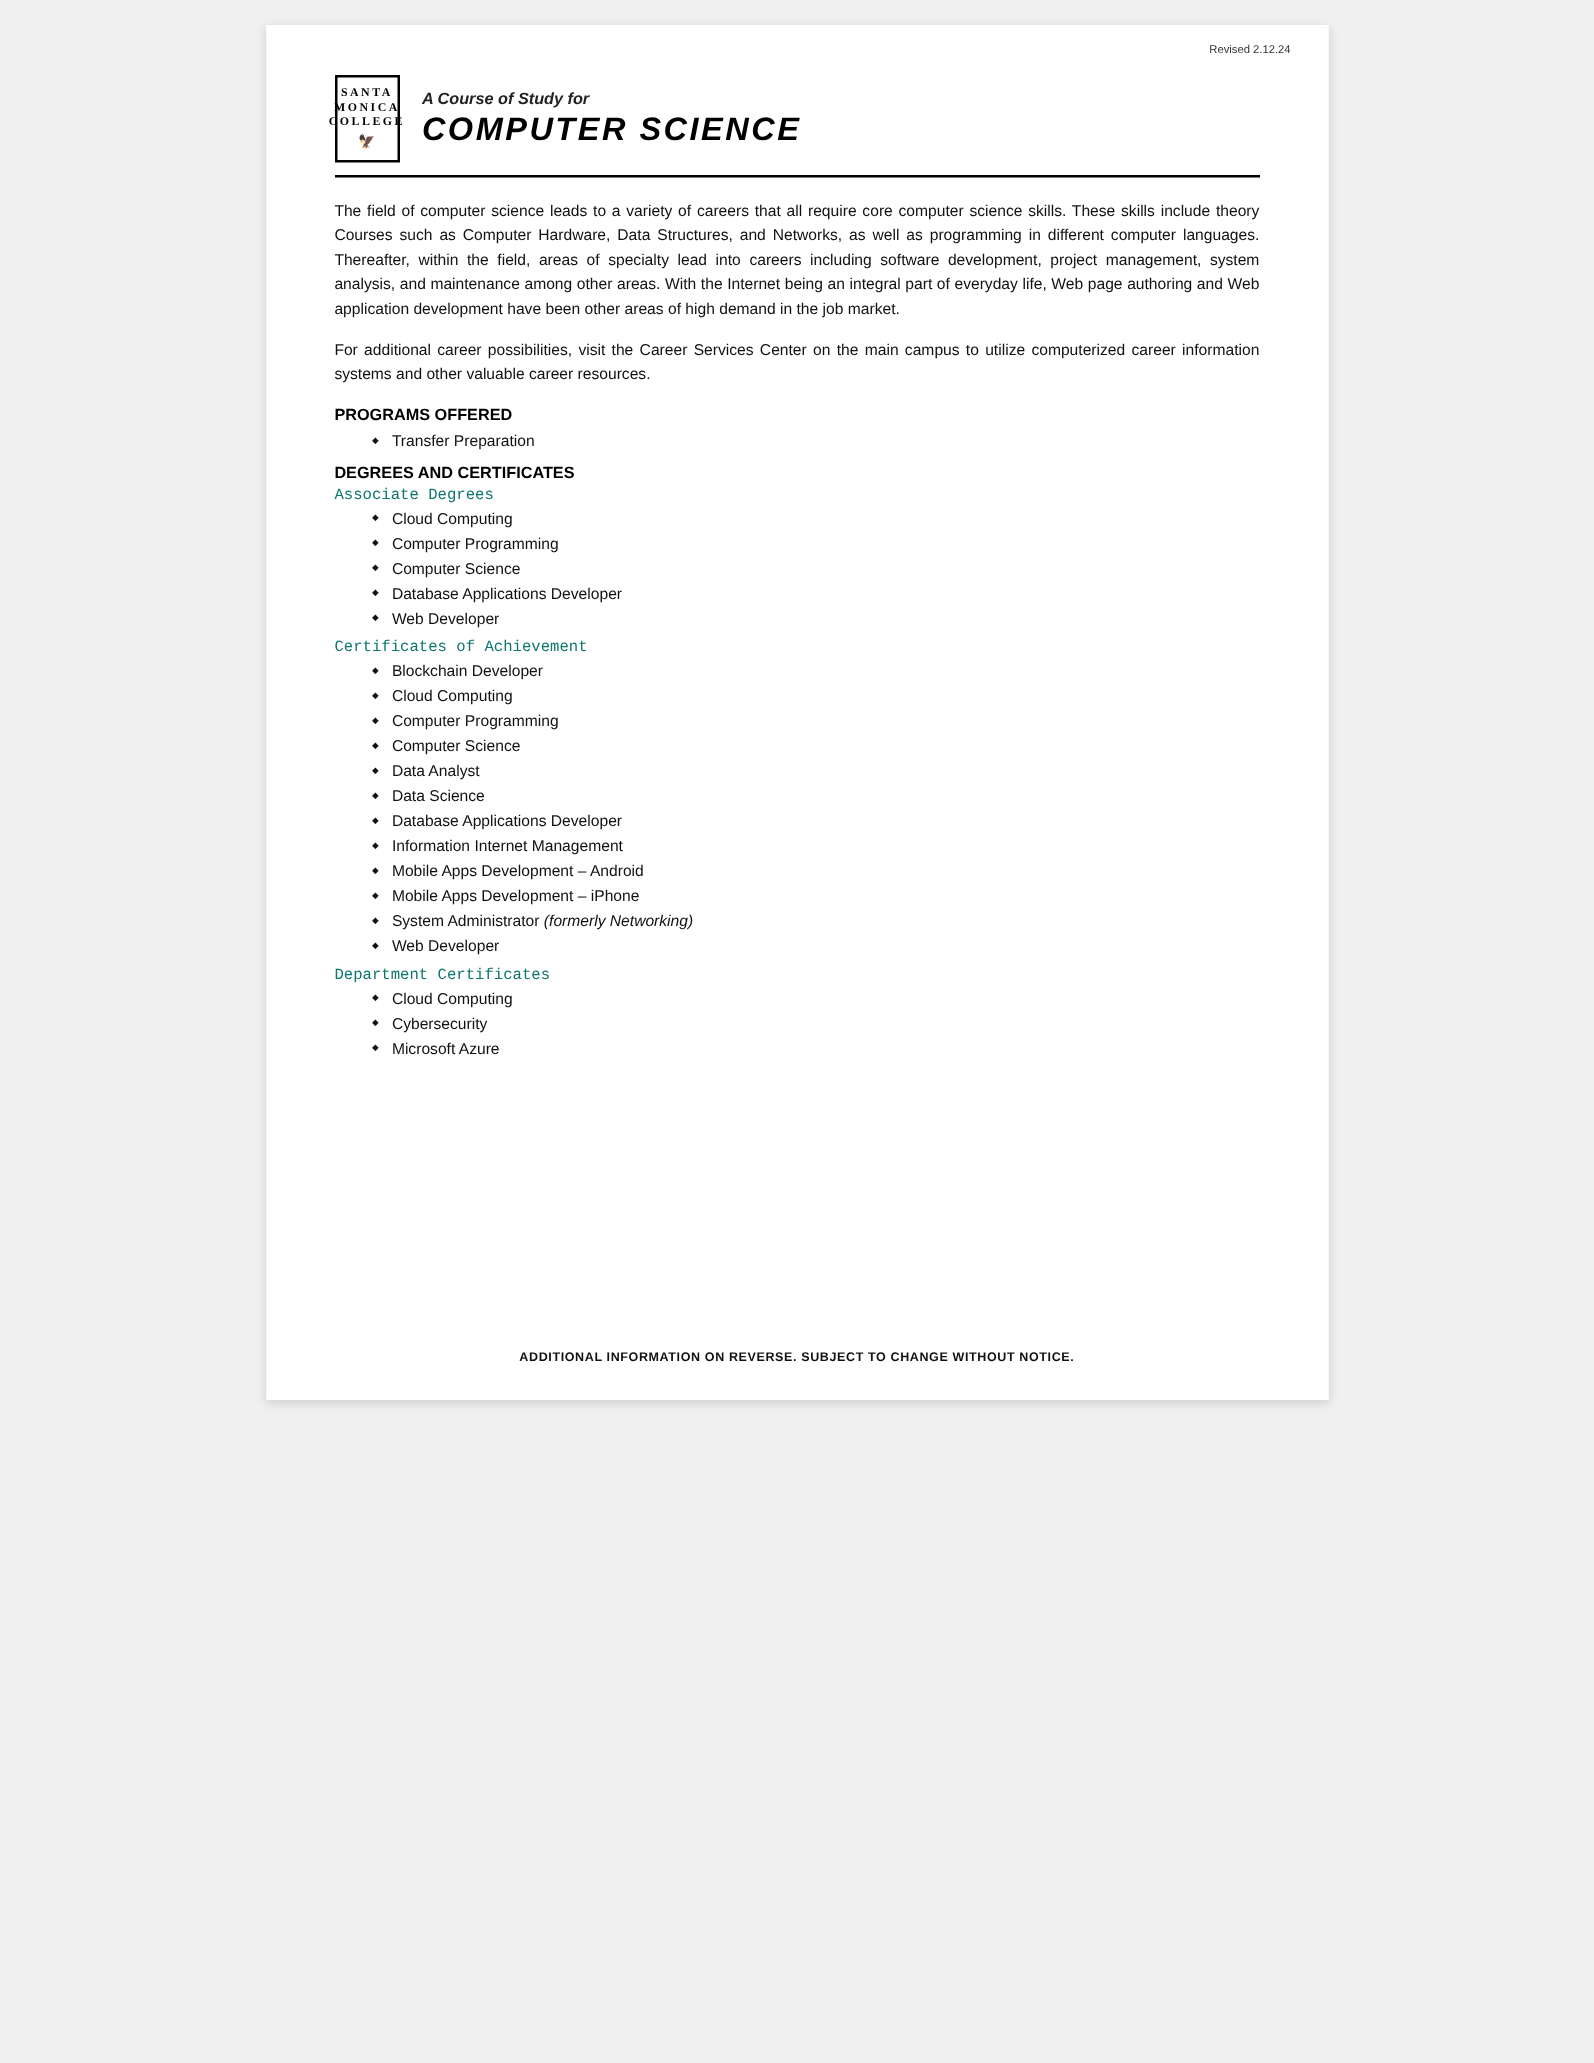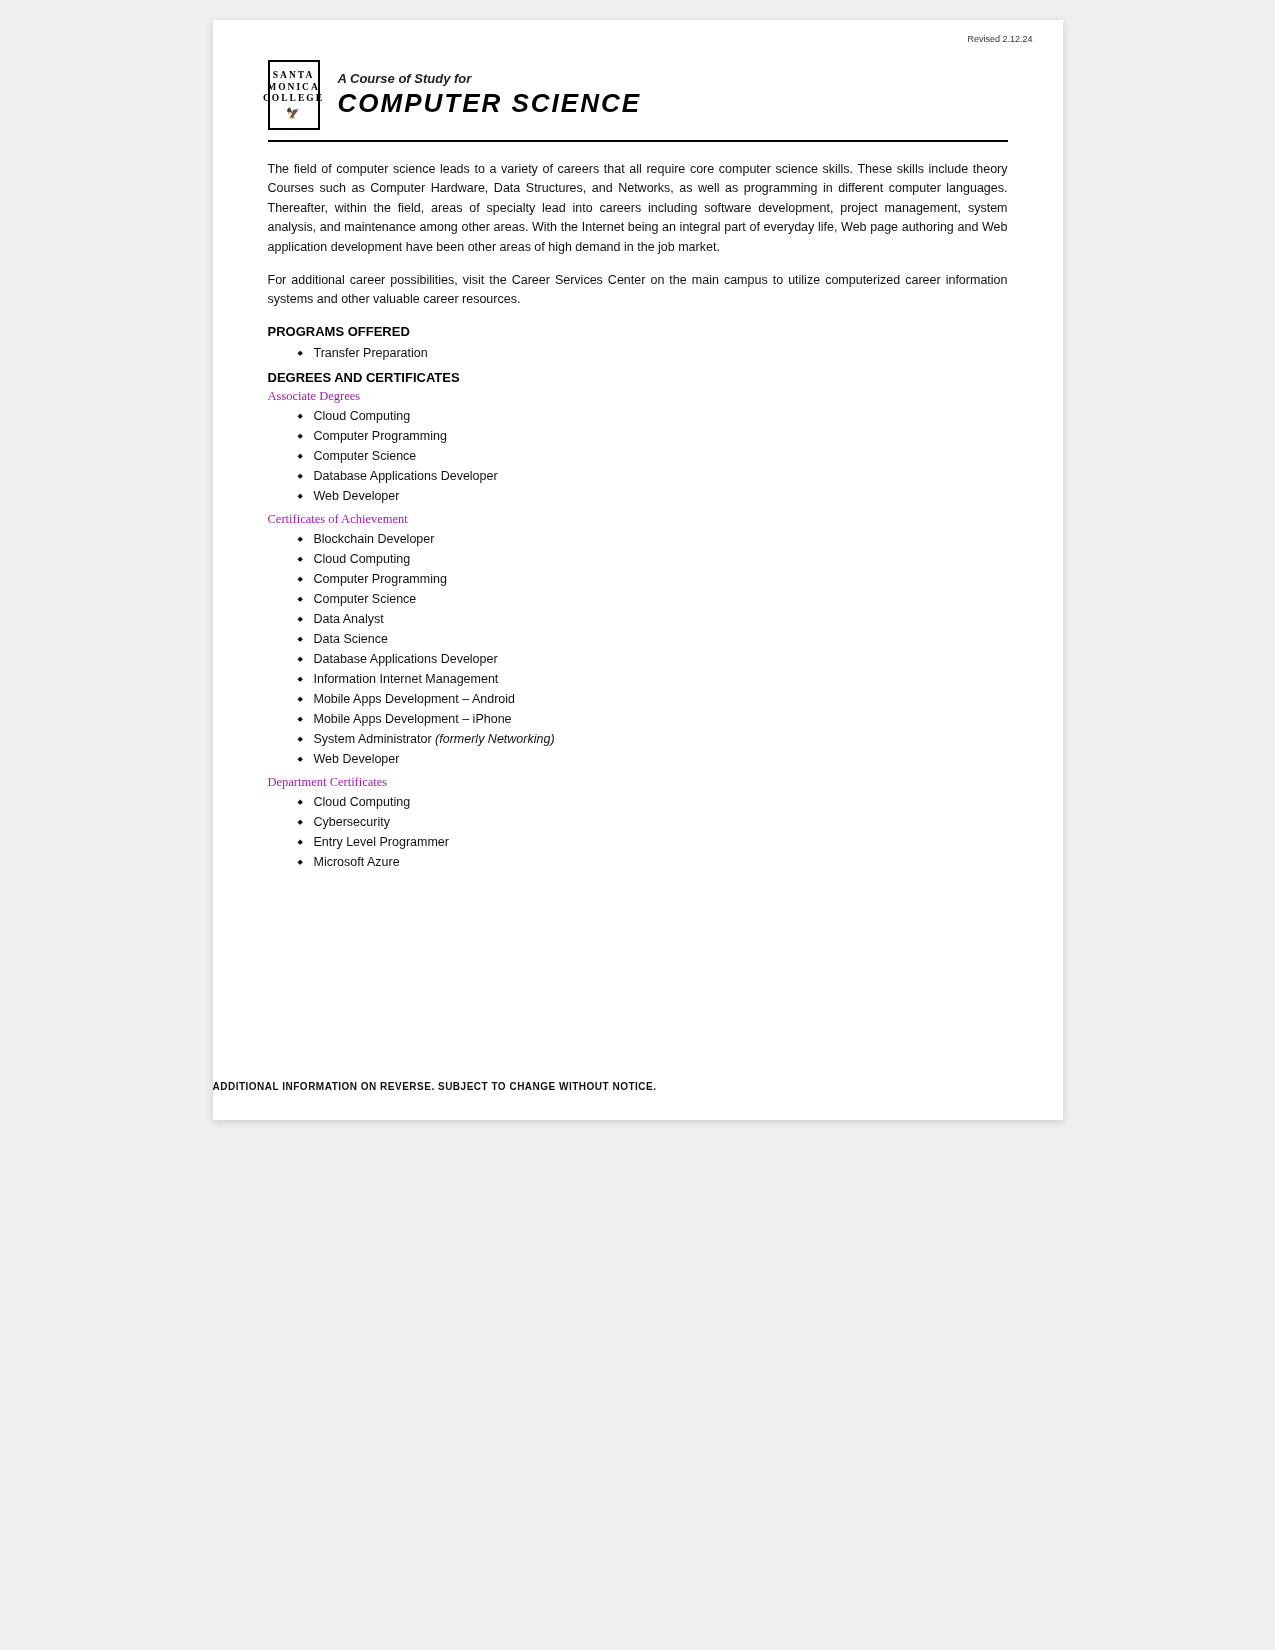--- a/index.html
+++ b/index.html
@@ -90,23 +90,23 @@
       font-weight: bold;
       color: #000;
       margin-top: 7px;
       margin-bottom: 4px;
       font-family: Arial, sans-serif;
     }
 
     .sub-heading {
       font-size: 12.5px;
       font-weight: normal;
-      color: #a21caf;
+      color: #0f766e;
       margin-bottom: 2px;
-      font-family: Liberation Serif, serif;
+      font-family: Liberation Mono, monospace;
     }
 
     .bullet-list {
       list-style: none;
       padding-left: 30px;
       margin-bottom: 6px;
     }
 
     .bullet-list li {
       font-size: 12.5px;
@@ -124,21 +124,21 @@
       left: 0;
       top: 4px;
       color: #111;
     }
 
     .footer-text {
       position: absolute;
       bottom: 28px;
       left: 0;
       right: 0;
-      text-align: left;
+      text-align: center;
       font-size: 10px;
       font-weight: bold;
       letter-spacing: 0.5px;
       color: #111;
       font-family: Arial, sans-serif;
     }
 
     .smc-logo-container {
       display: flex;
       flex-direction: column;
@@ -219,19 +219,18 @@
     <li><span>Mobile Apps Development – Android</span></li>
     <li><span>Mobile Apps Development – iPhone</span></li>
     <li><span>System Administrator <em>(formerly Networking)</em></span></li>
     <li><span>Web Developer</span></li>
   </ul>
 
   <div class="sub-heading">Department Certificates</div>
   <ul class="bullet-list">
     <li><span>Cloud Computing</span></li>
     <li><span>Cybersecurity</span></li>
-    <li><span>Entry Level Programmer</span></li>
     <li><span>Microsoft Azure</span></li>
   </ul>
 
   <div class="footer-text">ADDITIONAL INFORMATION ON REVERSE.  SUBJECT TO CHANGE WITHOUT NOTICE.</div>
 
 </div>
 
 </body></html>

